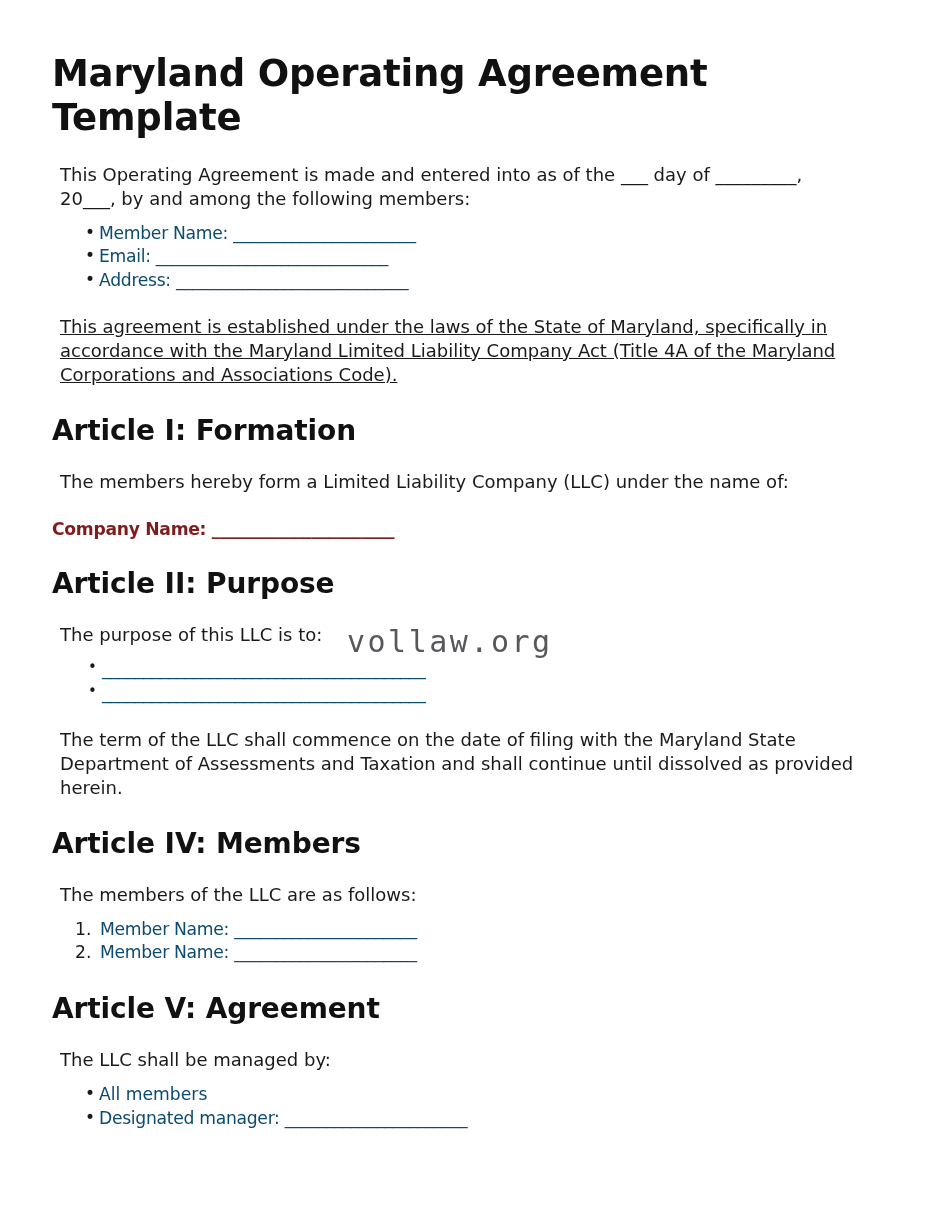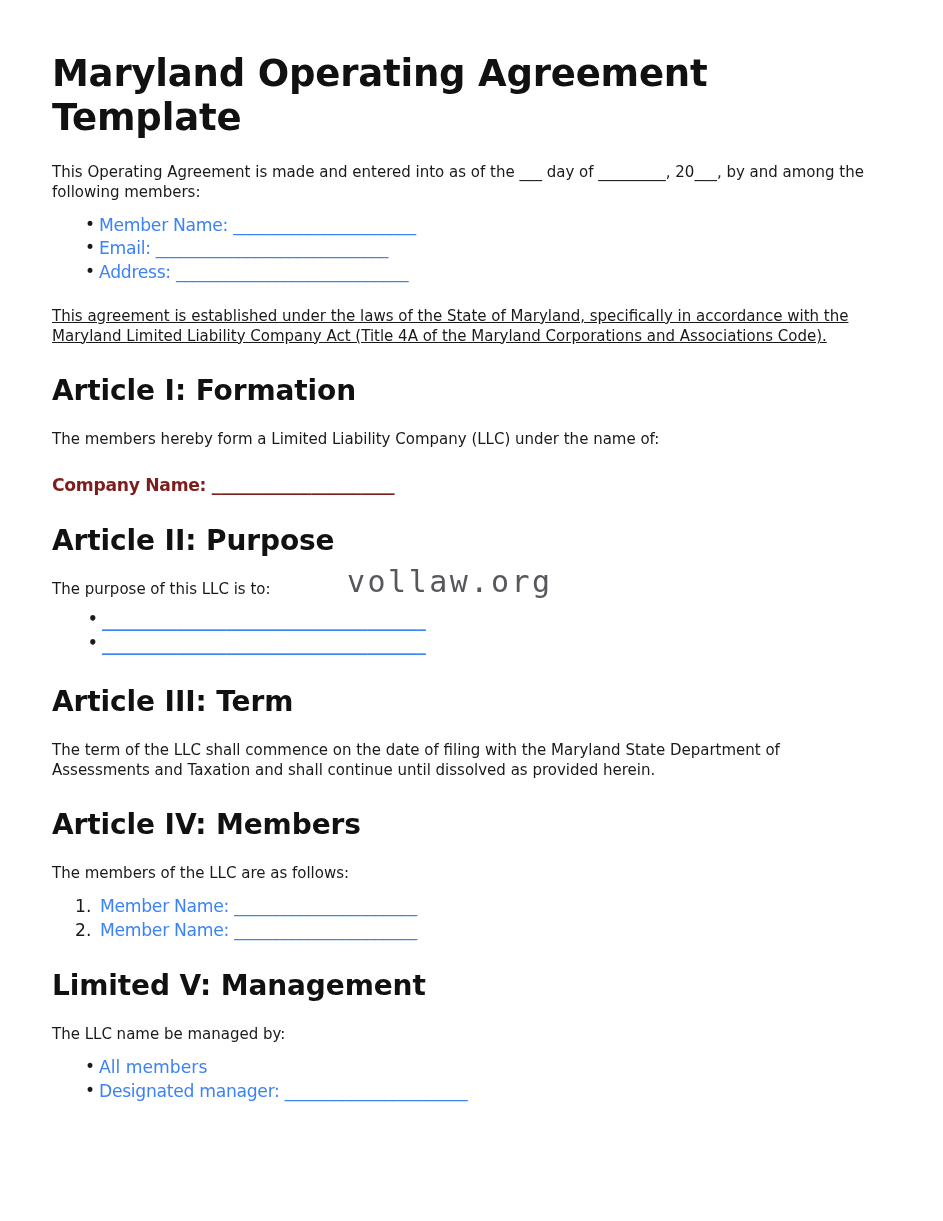--- a/index.html
+++ b/index.html
@@ -38,23 +38,23 @@
   }
   h2.article-heading {
     font-size: 28px;
     font-weight: bold;
     line-height: 1.25;
     margin: 26px 0 0 0;
     color: #111111;
     letter-spacing: -0.1px;
   }
   p.body-text {
-    font-size: 15px;
+    font-size: 18px;
     line-height: 1.33;
-    margin: 0;
+    margin: 8px;
     color: #1a1a1a;
     max-width: 812px;
   }
   p.after-heading {
     margin-top: 22px;
   }
   p.gap-above {
     margin-top: 22px;
     text-decoration: underline;
   }
@@ -68,34 +68,33 @@
   ul.doc-list, ol.doc-list {
     margin: 11px 0 0 0;
     padding: 0 0 0 0;
     list-style: none;
     font-size: 17.2px;
     line-height: 1.38;
   }
   ul.doc-list li, ol.doc-list li {
     position: relative;
     padding-left: 47px;
-    color: #3b82f6;
+    color: #0c4a6e;
   }
   ul.doc-list li::before {
     content: "\2022";
     position: absolute;
     left: 33px;
     top: -1px;
     font-size: 17px;
     line-height: 1.38;
     color: #1a1a1a;
   }
   ul.doc-list.indent-more li {
     padding-left: 50px;
-    font-weight: bold;
   }
   ul.doc-list.indent-more li::before {
     left: 36px;
     font-size: 15px;
   }
   ol.doc-list {
     counter-reset: memberitem;
   }
   ol.doc-list li {
     padding-left: 48px;
@@ -108,21 +107,21 @@
     top: 0;
     color: #1a1a1a;
   }
   .blank-line {
     white-space: pre;
     letter-spacing: -0.3px;
   }
   .watermark {
     position: absolute;
     left: 347px;
-    top: 564px;
+    top: 624px;
     font-family: "DejaVu Sans Mono", "Liberation Mono", monospace;
     font-size: 30px;
     letter-spacing: 2.5px;
     color: #58585c;
     white-space: nowrap;
     user-select: none;
   }
 </style>
 </head>
 <body>
@@ -145,32 +144,31 @@
   <p class="body-text after-heading">The members hereby form a Limited Liability Company (LLC) under the name of:</p>
   <p class="company-name-line"><span class="blank-line">Company Name: ______________________</span></p>
 
   <h2 class="article-heading">Article II: Purpose</h2>
   <p class="body-text after-heading">The purpose of this LLC is to:</p>
   <ul class="doc-list indent-more">
     <li><span class="blank-line">_______________________________________</span></li>
     <li><span class="blank-line">_______________________________________</span></li>
   </ul>
 
-  <h2 class="article-heading">Article III: Term</h2>
   <p class="body-text after-heading">The term of the LLC shall commence on the date of filing with the Maryland State Department of Assessments and Taxation and shall continue until dissolved as provided herein.</p>
 
   <h2 class="article-heading">Article IV: Members</h2>
   <p class="body-text after-heading">The members of the LLC are as follows:</p>
   <ol class="doc-list">
     <li><span class="blank-line">Member Name: ______________________</span></li>
     <li><span class="blank-line">Member Name: ______________________</span></li>
   </ol>
 
-  <h2 class="article-heading">Limited V: Management</h2>
-  <p class="body-text after-heading">The LLC name be managed by:</p>
+  <h2 class="article-heading">Article V: Agreement</h2>
+  <p class="body-text after-heading">The LLC shall be managed by:</p>
   <ul class="doc-list">
     <li><span>All members</span></li>
     <li><span class="blank-line">Designated manager: ______________________</span></li>
   </ul>
 
   <div class="watermark">vollaw.org</div>
 
 </div>
 
 </body></html>

